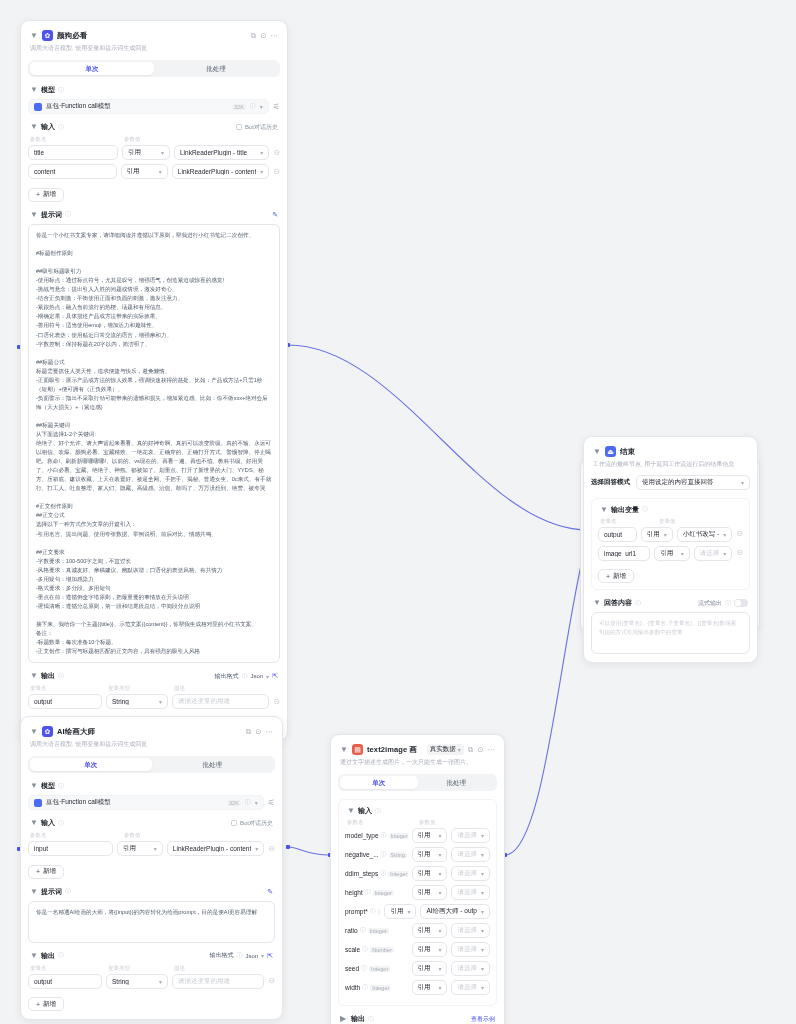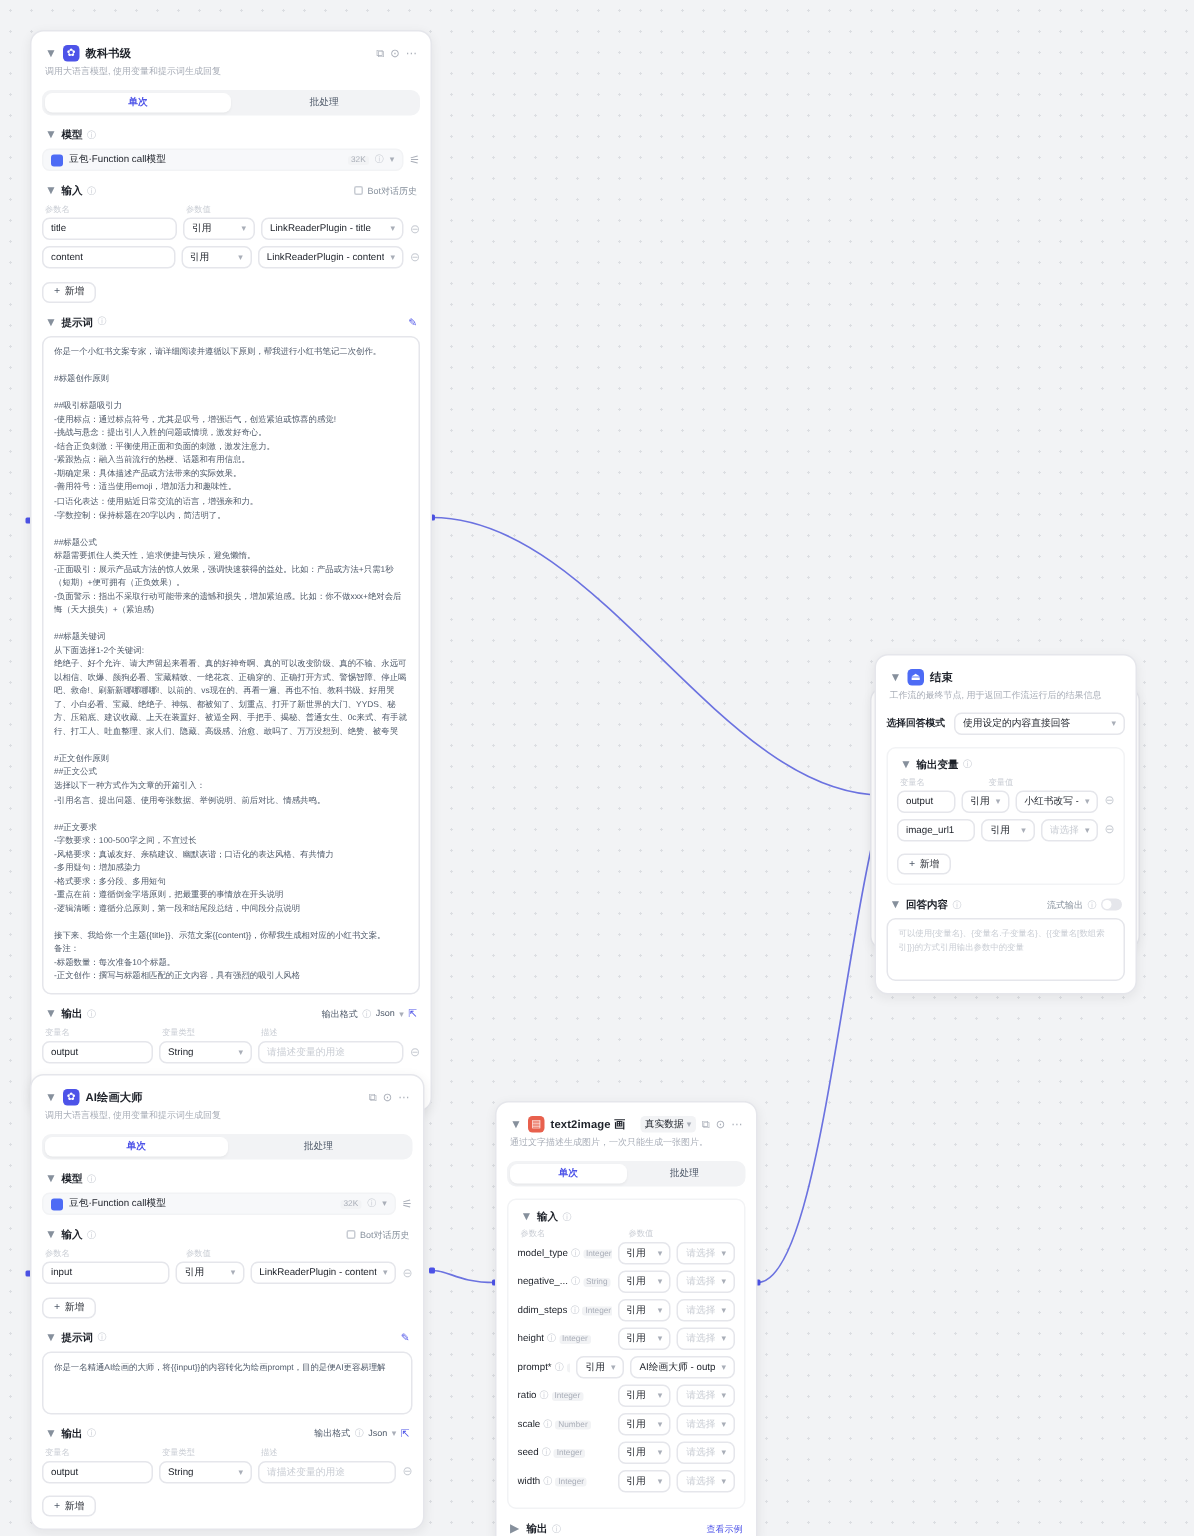--- a/index.html
+++ b/index.html
@@ -133,21 +133,21 @@
       <rect x="17" y="847" width="4" height="4" rx="1"></rect>
     </g>
   </svg>
 
   <div class="ghost-card" style="left:580px; top:458px; width:180px; height:175px;"></div>
 
   <div class="node" style="left:20px; top:20px; width:268px;">
     <div class="node-hd">
       <span class="caret">▼</span>
       <span class="node-ico" style="background:#4d53e8;">✿</span>
-      <span class="node-title">教科书级</span>
+      <span class="node-title">颜狗必看</span>
       <span class="hd-spacer"></span>
       <span class="hd-ico">⧉</span>
       <span class="hd-ico">⊙</span>
       <span class="hd-ico">⋯</span>
     </div>
     <div class="node-desc">调用大语言模型, 使用变量和提示词生成回复</div>
 
     <div class="tabs">
       <div class="tab active">单次</div>
       <div class="tab">批处理</div>

